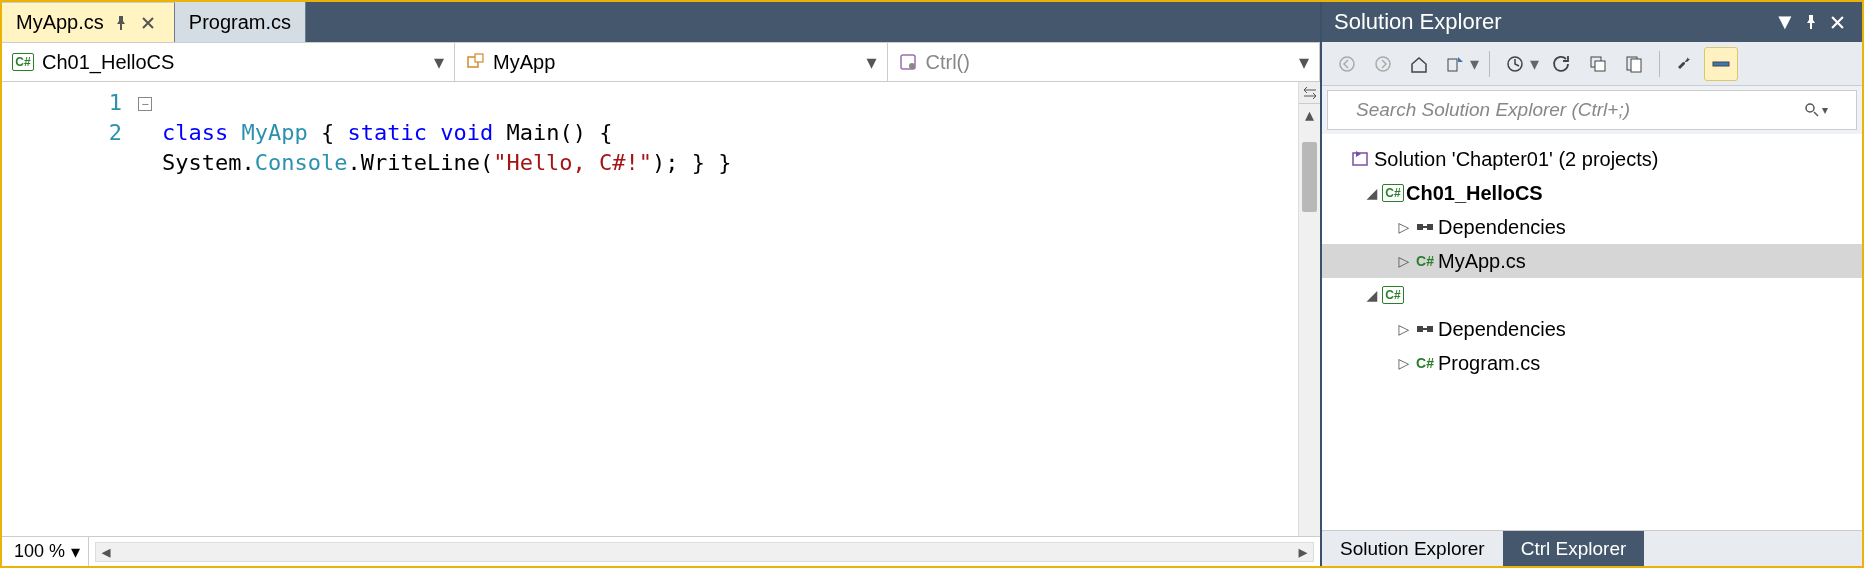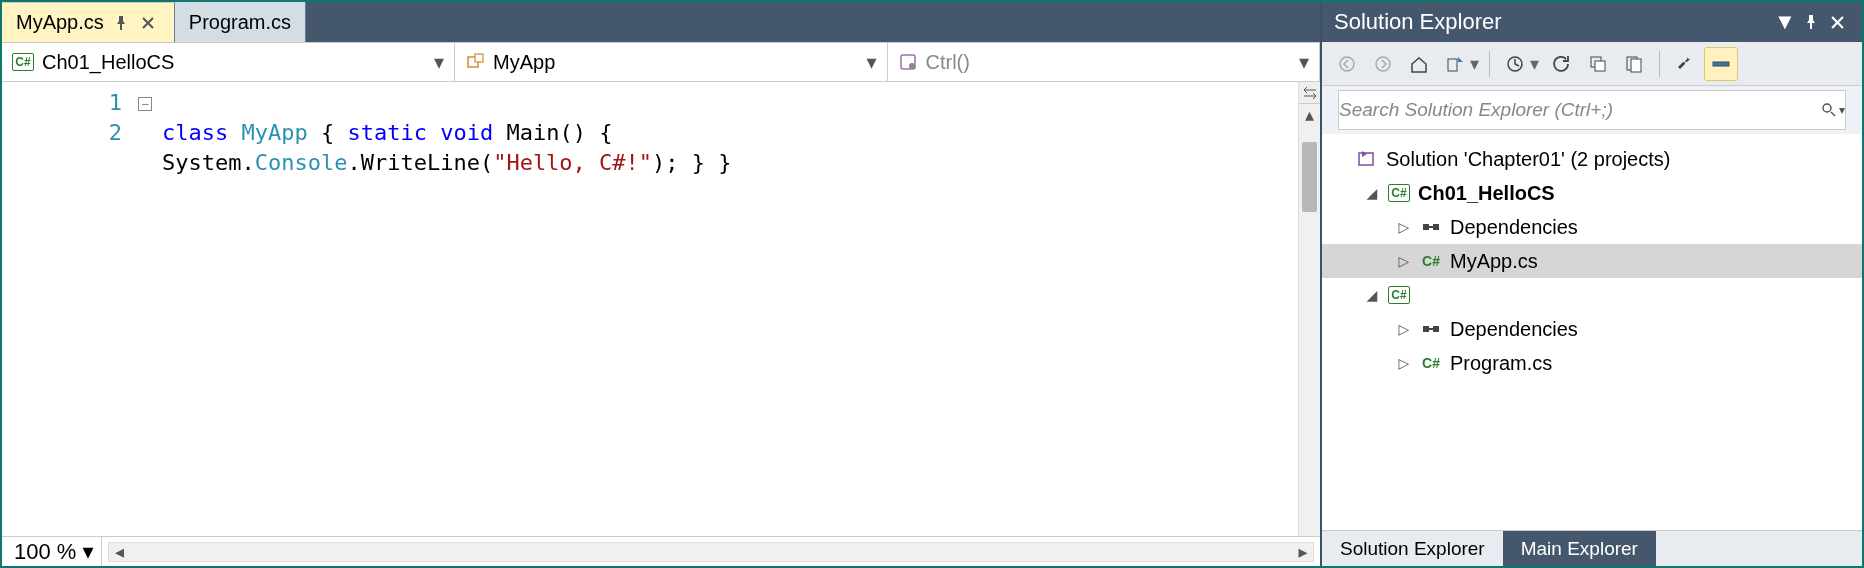--- a/index.html
+++ b/index.html
@@ -1,17 +1,17 @@
 <!DOCTYPE html>
 <html><head>
 <meta charset="utf-8">
 <style>
   * { box-sizing: border-box; margin: 0; padding: 0; }
   html, body { width: 1864px; height: 568px; font-family: "Segoe UI", Arial, sans-serif; font-size: 18px; overflow: hidden; background:#fff;}
-  .root { display:flex; width:100%; height:100%; border:2px solid #0f766e; }
+  .root { display:flex; width:100%; height:100%; border:2px solid #eab308; }
   
   .editor-pane { flex:1; display:flex; flex-direction:column; min-width:0; border-right:2px solid #3a506b; }
   .tab-bar { display:flex; background:#44576c; height:40px; align-items:flex-end;}
   .tab { height:40px; display:flex; align-items:center; padding:0 14px; gap:10px; font-size:20px; color:#000; cursor:pointer; background:#d5dde4; border-right:1px solid #6d7d90;}
   .tab.active { background:#fff4c2; border-top:1px solid #ccc;}
   .tab .pin, .tab .close { width:18px; text-align:center; color:#555;}
   .tab .pin svg, .tab .close svg { display:block;}
   .nav-bar { display:flex; height:40px; border-top:1px solid #ccc; border-bottom:1px solid #ccc; background:#fff; align-items:stretch;}
   .nav-drop { display:flex; align-items:center; gap:8px; padding:0 10px; border-right:1px solid #ccc; color:#000; font-size:20px; cursor:pointer; position:relative; }
   .nav-drop.flex1 { flex:1.05; }
@@ -28,40 +28,40 @@
   .code { flex:1; padding:6px 0 0 4px; font-family:Consolas,monospace; font-size:22px; line-height:30px; white-space:pre;margin-top:30px;}
   .kw { color:#0000ff;}
   .type { color:#2b91af;}
   .str { color:#a31515;}
   .plain { color:#000;}
   .vscroll { position:absolute; right:0; top:0; bottom:0; width:22px; background:#f0f0f0; border-left:1px solid #ddd;}
   .vscroll .split-icon { height:22px; display:flex; align-items:center; justify-content:center; border-bottom:1px solid #ccc; background:#eee; color:#555;}
   .vscroll .up { height:22px; display:flex; align-items:center; justify-content:center; color:#555;}
   .vscroll .thumb { position:absolute; top:60px; left:3px; right:3px; height:70px; background:#b8b8b8; border-radius:2px;}
   .status-strip { height:30px; display:flex; align-items:center; background:#fff; border-top:1px solid #ccc;}
-  .zoom { display:flex; align-items:center; padding:0 8px 0 12px; font-size:22px; gap:6px; border-right:1px solid #ccc; height:100%;text-align:right;}
+  .zoom { display:flex; align-items:center; padding:0 8px 0 12px; font-size:18px; gap:6px; border-right:1px solid #ccc; height:100%;text-align:right;}
   .hscroll { flex:1; height:20px; margin:0 6px; background:#f0f0f0; position:relative; border:1px solid #ddd;}
   .hscroll .l, .hscroll .r { position:absolute; top:0; bottom:0; width:20px; display:flex; align-items:center; justify-content:center; color:#555;}
   .hscroll .l{left:0;} .hscroll .r{right:0;}
   
   .sol-pane { width:540px; display:flex; flex-direction:column; background:#eef1f5;}
   .sol-title { height:40px; background:#44576c; color:#fff; display:flex; align-items:center; padding:0 12px; font-size:22px;}
   .sol-title .spacer{flex:1;}
   .sol-title .win-btn { width:26px; text-align:center; color:#fff; cursor:pointer;}
   .toolbar { height:44px; background:#e8ebef; border-bottom:1px solid #ccc; display:flex; align-items:center; padding:0 8px; gap:2px;}
   .tb { width:34px; height:34px; display:flex; align-items:center; justify-content:center; color:#444; cursor:pointer; border-radius:3px;}
   .tb.disabled{color:#aaa; cursor:default;}
   .tb-sep { width:1px; height:26px; background:#bbb; margin:0 6px;}
   .tb.active-tool { background:#fff2c0; border:1px solid #d9c96b;}
-  .search-row { height:40px; background:#fff; margin:4px 16px; border:1px solid #ccc; display:flex; align-items:center; padding:0 0;}
+  .search-row { height:40px; background:#fff; margin:4px 5px; border:1px solid #ccc; display:flex; align-items:center; padding:0 28px;}
   .search-row input { flex:1; border:none; outline:none; font-size:19px; color:#333; font-style:italic;}
   .search-row input::placeholder{color:#888; font-style:italic;}
   .search-row .mag { color:#555; display:flex; align-items:center; gap:2px;}
   .tree { flex:1; background:#fff; margin:0 0 0 0; overflow:auto; padding:8px 0 0 0; font-size:20px;}
-  .node { display:flex; align-items:center; height:34px; padding-left:10px; gap:8px; cursor:pointer;text-align:right;}
+  .node { display:flex; align-items:center; height:34px; padding-left:10px; gap:2px; cursor:pointer;text-align:right;}
   .node.sel{background:#d6d6d6;}
   .tw { width:16px; text-align:center; color:#555; font-size:14px;}
   .tw.open::before{content:"◢";}
   .tw.closed::before{content:"▷";}
   .tw.none::before{content:"";}
   .ico { width:22px; height:22px; display:inline-flex; align-items:center; justify-content:center;}
   .bold{font-weight:700;}
   .bottom-tabs { height:36px; display:flex; align-items:stretch; background:#e8ebef; border-top:1px solid #ccc;}
   .btab { padding:0 18px; display:flex; align-items:center; font-size:19px; cursor:pointer; color:#000;}
   .btab.active { background:#44576c; color:#fff;}
@@ -304,16 +304,16 @@
           <span class="tw closed"></span>
           <span class="ico">
             <span style="color:#2a7f2a;font:bold 14px Arial">C#</span>
           </span>
           <span>Program.cs</span>
         </div>
       </div>
 
     <div class="bottom-tabs">
       <div class="btab">Solution Explorer</div>
-      <div class="btab active">Main Explorer</div>
+      <div class="btab active">Ctrl Explorer</div>
     </div>
   </div>
 </div>
 
 </body></html>

